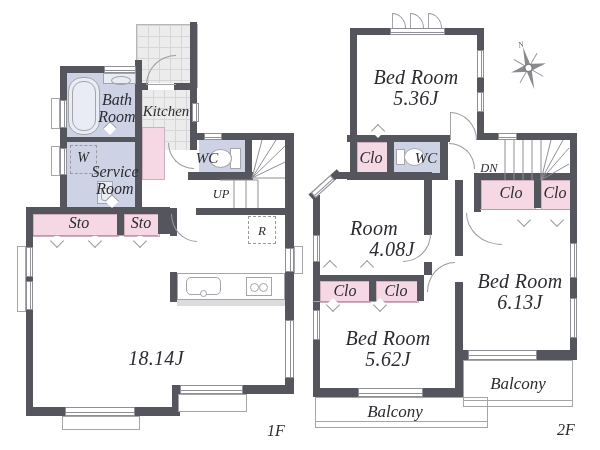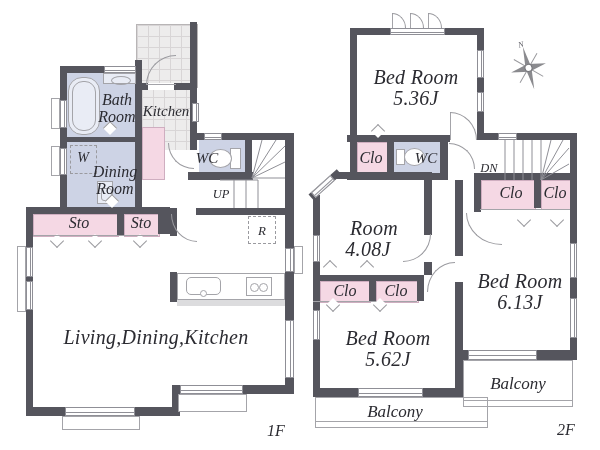--- a/index.html
+++ b/index.html
@@ -139,30 +139,30 @@
     </div>
 
     <i class="mk mk-dn" style="left:52px;top:236px;"></i>
     <i class="mk mk-dn" style="left:90px;top:236px;"></i>
     <i class="mk mk-dn" style="left:135px;top:236px;"></i>
     <i class="mk mk-up" style="left:105px;top:123px;"></i>
     <i class="mk mk-up" style="left:107px;top:196px;"></i>
 
     <div class="lb s16" style="left:117px;top:100px;">Bath</div>
     <div class="lb s16" style="left:117px;top:117px;">Room</div>
-    <div class="lb s16" style="left:115px;top:172px;">Dining</div>
+    <div class="lb s16" style="left:115px;top:172px;">Service</div>
     <div class="lb s16" style="left:115px;top:189px;">Room</div>
     <div class="lb s15" style="left:166px;top:111px;">Kitchen</div>
     <div class="lb s15" style="left:207px;top:158px;">WC</div>
     <div class="lb s14" style="left:83px;top:158px;">W</div>
     <div class="lb s13" style="left:262px;top:230px;">R</div>
     <div class="lb s12" style="left:221px;top:194px;font-family:Liberation Serif, serif;">UP</div>
     <div class="lb s16" style="left:79px;top:223px;">Sto</div>
     <div class="lb s16" style="left:141px;top:223px;">Sto</div>
-    <div class="lb s20" style="left:156px;top:337px;">Living,Dining,Kitchen</div>
+    <div class="lb s20" style="left:156px;top:358px;">18.14J</div>
     <div class="lb s16" style="left:276px;top:431px;">1F</div>
   </div>
 
   <div class="layer">
 
     <div class="rm pink" style="left:357px;top:142px;width:30px;height:31px;"></div>
     <div class="rm blue" style="left:394px;top:142px;width:46px;height:31px;"></div>
     <div class="rm pink" style="left:481px;top:180px;width:53px;height:28px;"></div>
     <div class="rm pink" style="left:541px;top:180px;width:29px;height:28px;"></div>
     <div class="rm pink" style="left:320px;top:281px;width:49px;height:20px;"></div>
@@ -253,21 +253,21 @@
     <i class="mk mk-dn" style="left:552px;top:215px;"></i>
 
     <div class="lb s20" style="left:416px;top:77px;">Bed Room</div>
     <div class="lb s20" style="left:416px;top:98px;">5.36J</div>
     <div class="lb s16" style="left:371px;top:158px;">Clo</div>
     <div class="lb s15" style="left:426px;top:158px;">WC</div>
     <div class="lb s12" style="left:489px;top:168px;">DN</div>
     <div class="lb s16" style="left:511px;top:193px;">Clo</div>
     <div class="lb s16" style="left:555px;top:193px;">Clo</div>
     <div class="lb s20" style="left:374px;top:228px;">Room</div>
-    <div class="lb s20" style="left:368px;top:249px;">4.08J</div>
+    <div class="lb s20" style="left:392px;top:249px;">4.08J</div>
     <div class="lb s16" style="left:345px;top:291px;">Clo</div>
     <div class="lb s16" style="left:396px;top:291px;">Clo</div>
     <div class="lb s20" style="left:388px;top:338px;">Bed Room</div>
     <div class="lb s20" style="left:388px;top:359px;">5.62J</div>
     <div class="lb s20" style="left:520px;top:281px;">Bed Room</div>
     <div class="lb s20" style="left:520px;top:302px;">6.13J</div>
     <div class="lb s17" style="left:395px;top:411px;">Balcony</div>
     <div class="lb s17" style="left:518px;top:383px;">Balcony</div>
     <div class="lb s16" style="left:566px;top:430px;">2F</div>
   </div>

